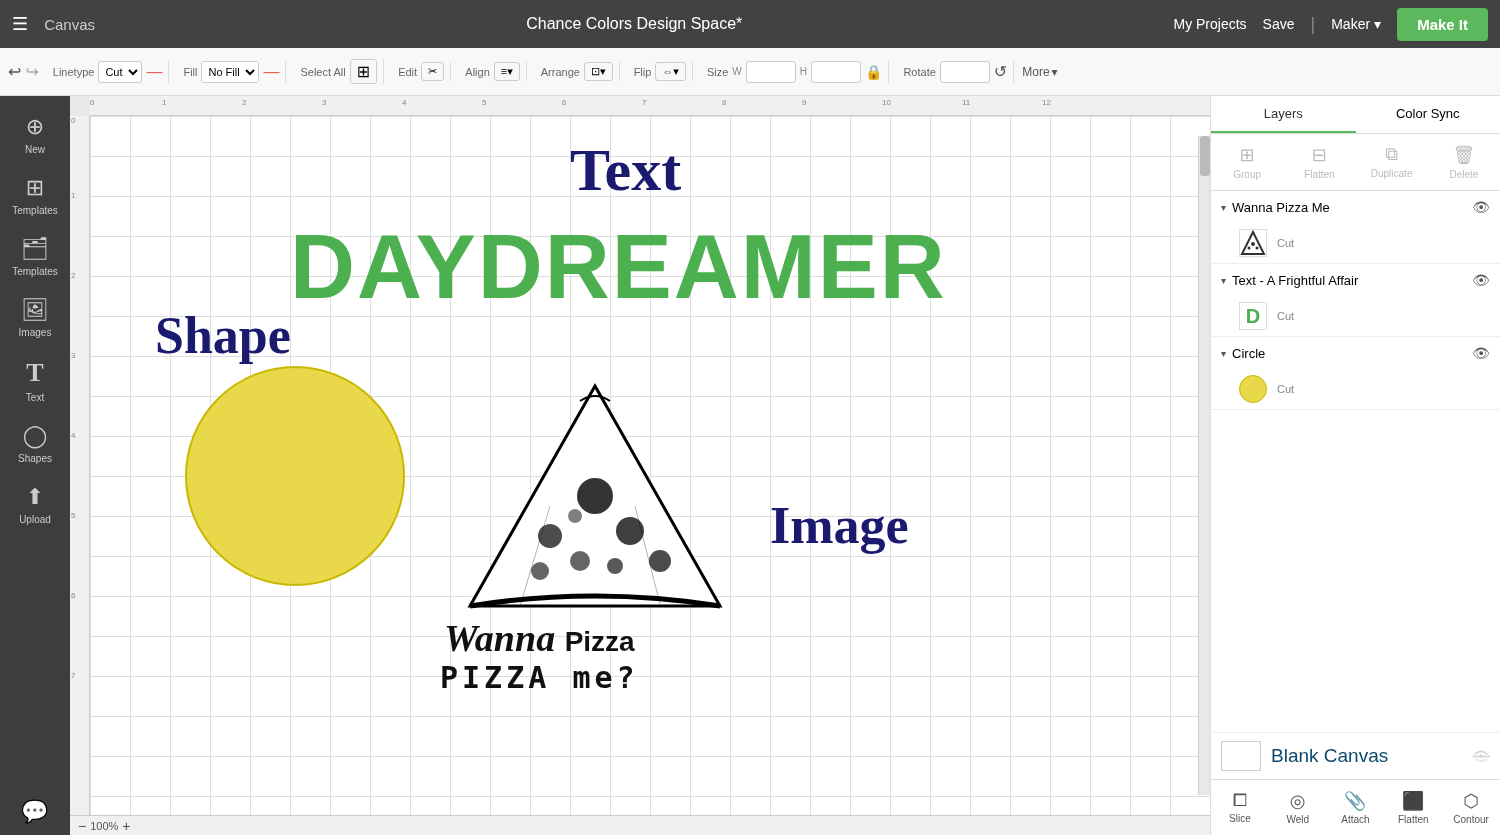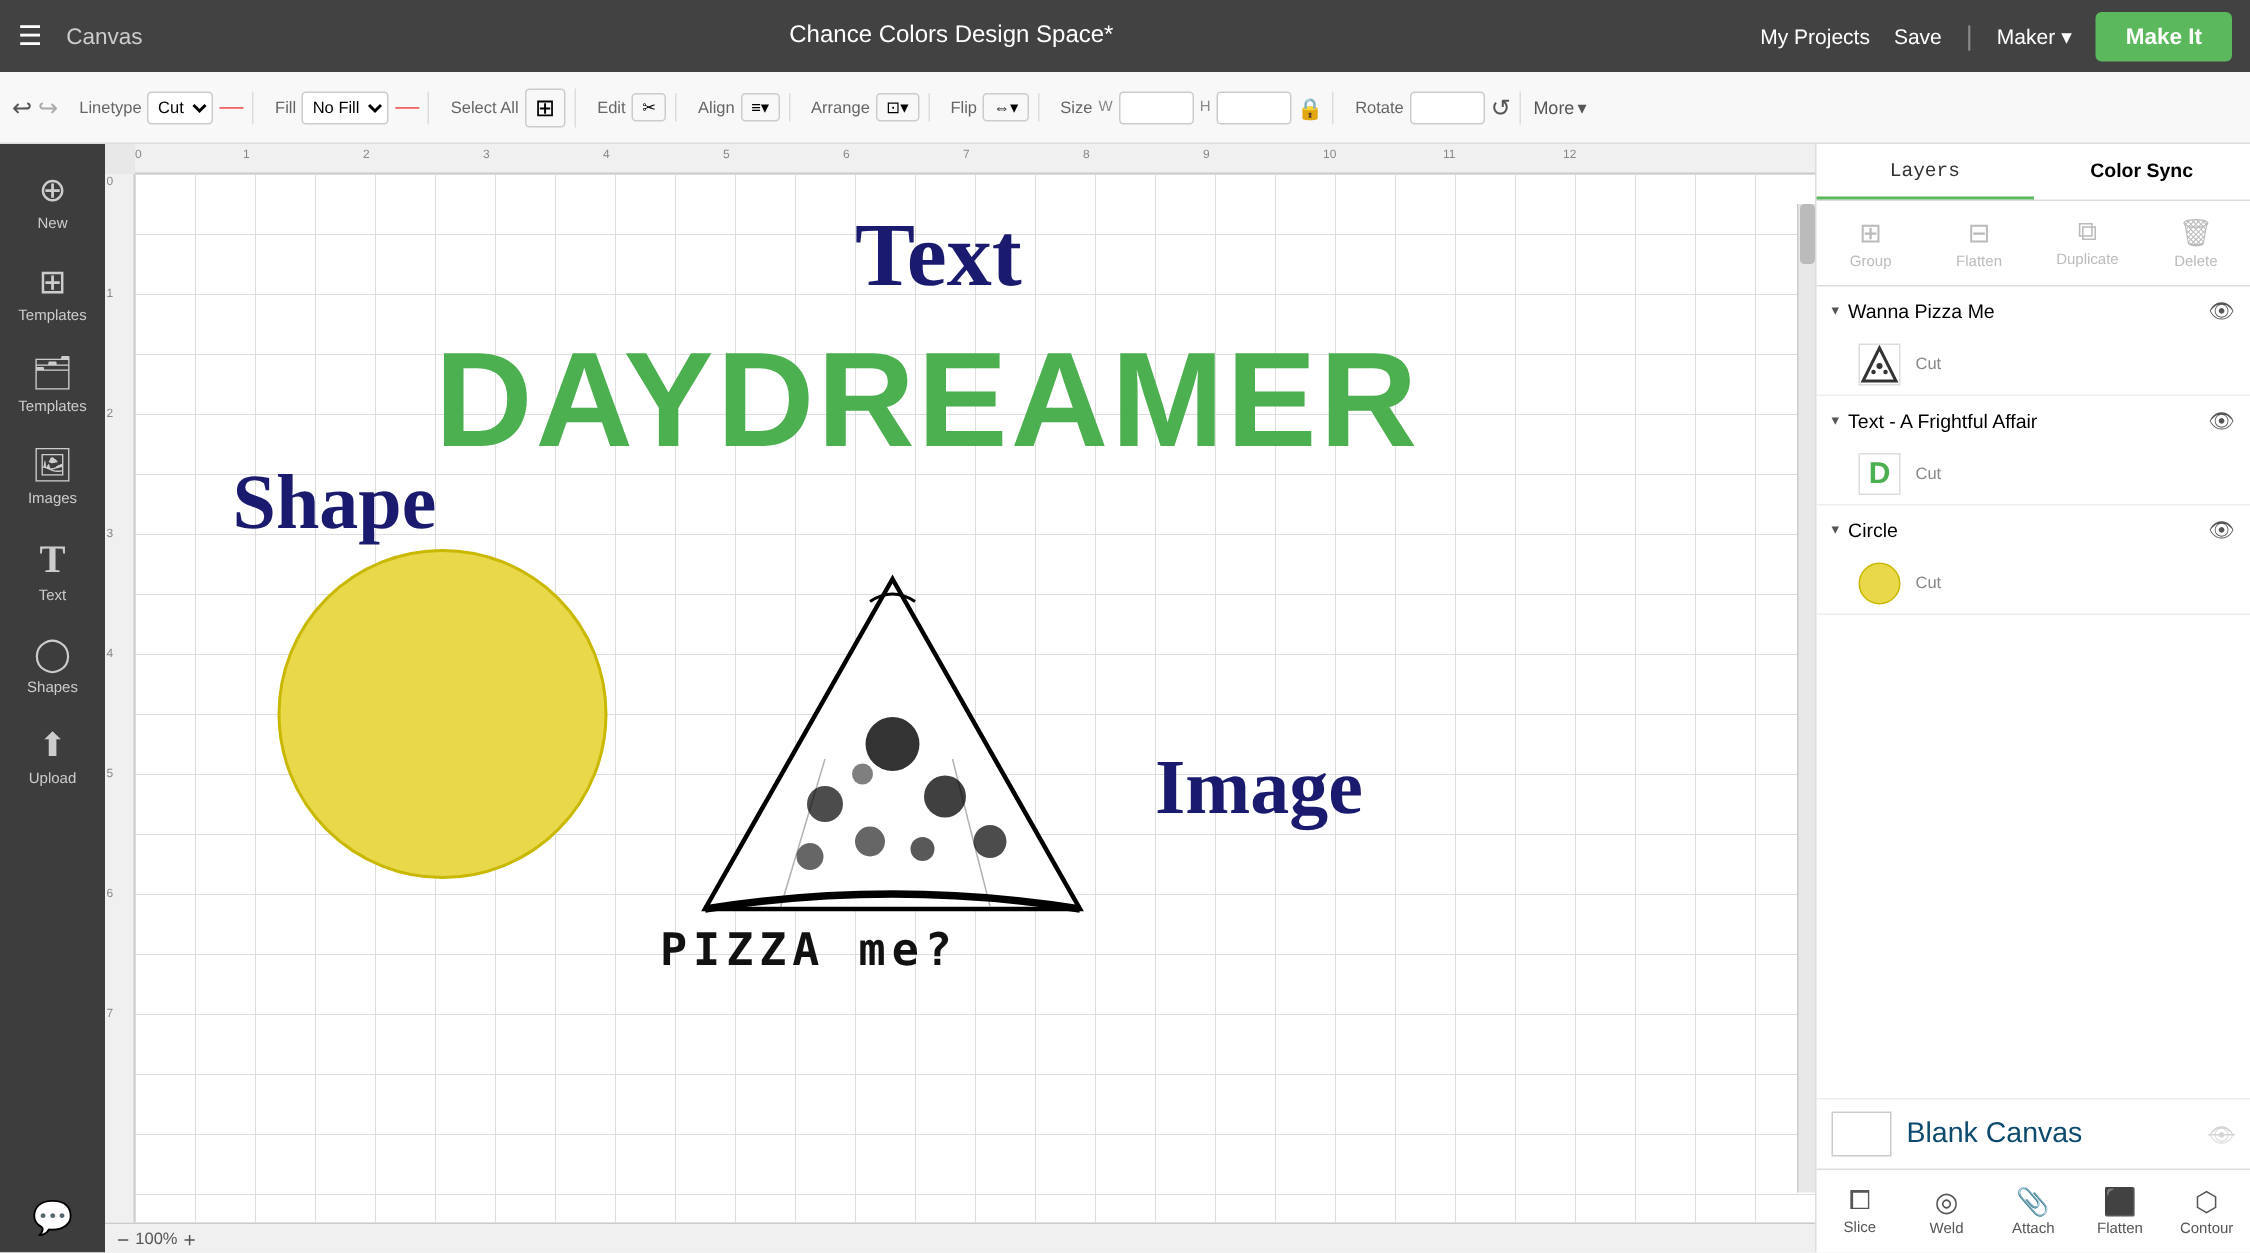--- a/index.html
+++ b/index.html
@@ -128,23 +128,22 @@
       display: flex; flex-direction: column;
       flex-shrink: 0;
     }
     .right-panel-tabs {
       display: flex; border-bottom: 1px solid #ddd;
     }
     .right-tab {
       flex: 1; padding: 10px; text-align: center;
       font-size: 13px; cursor: pointer; border: none; background: none;
       border-bottom: 2px solid transparent;
-      font-weight: bold;
-    }
-    .right-tab.active { border-bottom: 2px solid #5cb85c; color: #333; font-weight: 500; font-family: Liberation Mono, monospace; }
+    }
+    .right-tab.active { border-bottom: 2px solid #5cb85c; color: #333; font-weight: 500; }
     .right-panel-actions {
       display: flex; border-bottom: 1px solid #ddd;
       padding: 4px 0;
     }
     .action-btn {
       flex: 1; display: flex; flex-direction: column; align-items: center;
       padding: 6px 0; font-size: 10px; color: #555; cursor: pointer;
       border: none; background: none; gap: 3px;
     }
     .action-btn .a-icon { font-size: 18px; }
@@ -405,20 +404,24 @@
           <path d="M10,230 Q135,210 260,230" fill="none" stroke="black" stroke-width="5"></path>
 
           <path d="M120,25 Q135,15 150,25" fill="none" stroke="black" stroke-width="2"></path>
 
           <line x1="60" y1="230" x2="90" y2="130" stroke="black" stroke-width="1" opacity="0.3"></line>
           <line x1="200" y1="228" x2="175" y2="130" stroke="black" stroke-width="1" opacity="0.3"></line>
         </svg>
       </div>
 
       <div style="position:absolute;top:500px;left:350px;text-align:center;">
+        <div style="font-size:38px;font-family:Georgia,cursive;font-style:italic;font-weight:bold;color:#111;">
+          <span>Wanna</span>
+          <span style="font-family:Arial;font-style:normal;font-size:28px;"> Pizza</span>
+        </div>
         <div style="font-size:30px;font-weight:bold;letter-spacing:4px;color:#111;font-family:monospace;">
           <span>PIZZA</span> <span>me?</span>
         </div>
       </div>
 
       <div class="v-scrollbar">
         <div class="v-scrollbar-thumb"></div>
       </div>
     </div>
 

